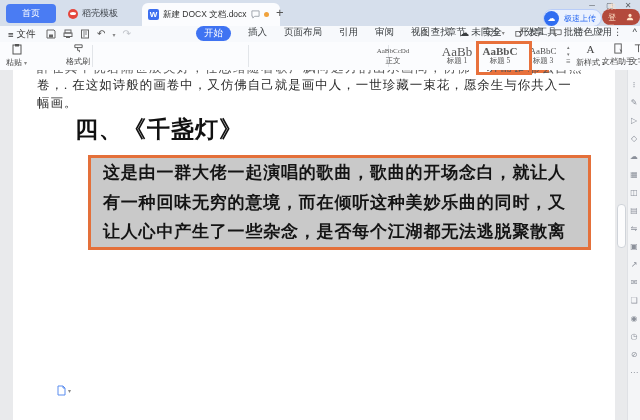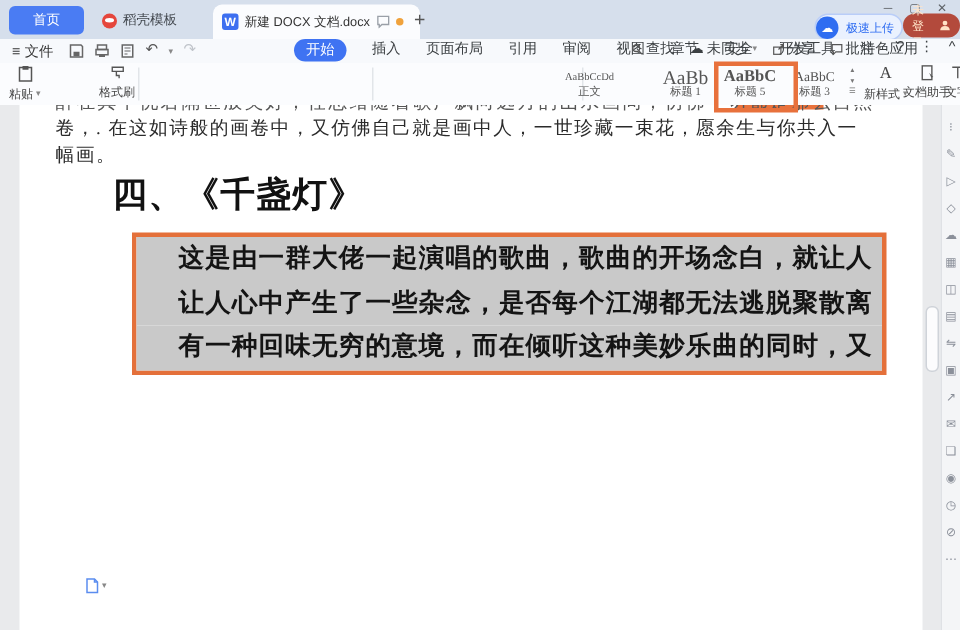--- a/index.html
+++ b/index.html
@@ -63,21 +63,21 @@
   .serifline{position:absolute;font-family:"Liberation Serif","DejaVu Serif",serif;
              font-size:12.5px;color:#2b2b2b;letter-spacing:1px;white-space:nowrap;}
   .cliptop{position:absolute;left:24px;top:0;height:5px;overflow:hidden;width:560px;}
   .cliptop span{display:block;margin-top:-10px;font-family:"Liberation Serif","DejaVu Serif",serif;
                 font-size:12.5px;letter-spacing:1.5px;color:#555;white-space:nowrap;}
   .heading{position:absolute;font-family:"Liberation Serif","DejaVu Serif",serif;font-weight:bold;
            font-size:23px;color:#111;letter-spacing:1px;white-space:nowrap;}
   .annblock{position:absolute;left:75px;width:497px;border:3px solid #e4703a;background:#fff;}
   .hline{font-family:"DejaVu Sans","Liberation Sans",sans-serif;font-weight:bold;font-size:17px;
          line-height:29.5px;color:#141414;letter-spacing:0.8px;background:#c9c9c9;
-         padding-left:28px;white-space:nowrap;overflow:hidden;}
+         padding-left:12px;white-space:nowrap;overflow:hidden;}
   .hline.fit{display:inline-block;padding-right:8px;}
   .fragment{position:absolute;left:478px;top:0;width:58px;height:3px;background:#e8713c;}
   .marginicon{position:absolute;left:44px;top:315px;display:flex;align-items:center;gap:2px;}
   
   .sidestrip{position:absolute;left:627px;top:0;width:13px;height:350px;background:#f4f5f7;border-left:1px solid #dfe1e5;
              display:flex;flex-direction:column;align-items:center;gap:9px;padding-top:10px;box-sizing:border-box;}
   .sidestrip span{font-size:8px;color:#8b909a;line-height:9px;}
   .scrollthumb{position:absolute;left:617px;top:134px;width:7px;height:42px;background:#fcfcfd;
                border:1px solid #cfd3d9;border-radius:4px;}
   svg{display:block;}
@@ -332,22 +332,22 @@
     <div class="cliptop">
       <span>醉在其中恍若隔世般美好，任思绪随着歌声飘向远方的山水画间，仿佛一切都是那么自然</span>
     </div>
     <div class="serifline" style="left:24px;top:7px;">卷，. 在这如诗般的画卷中，又仿佛自己就是画中人，一世珍藏一束花，愿余生与你共入一</div>
     <div class="serifline" style="left:24px;top:25px;">幅画。</div>
 
     <div class="heading" style="left:62px;top:44px;">四、《千盏灯》</div>
 
     <div class="annblock" style="top:85px;">
       <div class="hline">这是由一群大佬一起演唱的歌曲，歌曲的开场念白，就让人</div>
+      <div class="hline">有一种回味无穷的意境，而在倾听这种美妙乐曲的同时，又</div>
       <div class="hline">让人心中产生了一些杂念，是否每个江湖都无法逃脱聚散离</div>
-      <div class="hline">有一种回味无穷的意境，而在倾听这种美妙乐曲的同时，又</div>
     </div>
 
 
 
     <div class="marginicon">
       <svg width="9" height="11" viewBox="0 0 9 11">
           <path d="M1 1h5l2 2v7H1z" fill="none" stroke="#5b8def"></path>
           <path d="M6 1v2h2" fill="none" stroke="#5b8def"></path>
         </svg>
       <span class="caret">▾</span>

